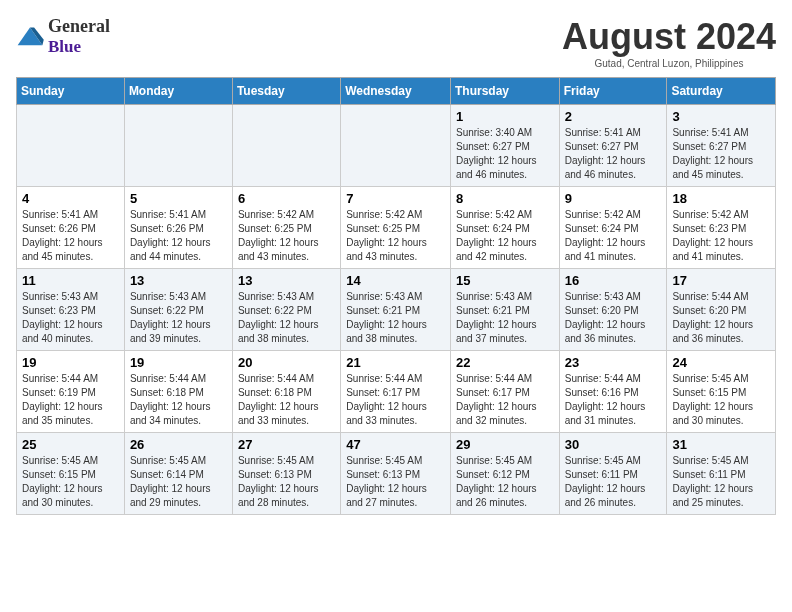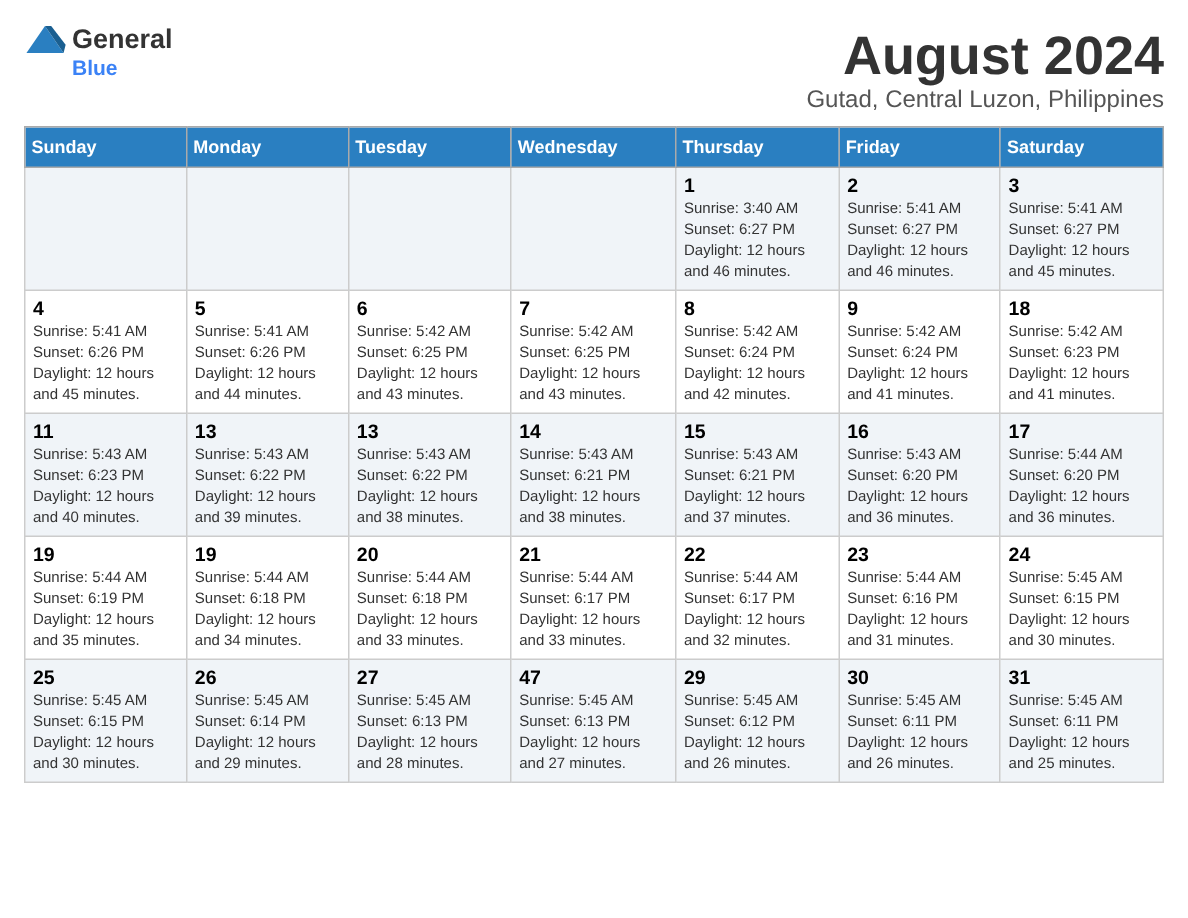--- a/index.html
+++ b/index.html
@@ -11,46 +11,48 @@
       padding: 16px;
     }
     .header-section {
       display: flex;
       justify-content: space-between;
       align-items: flex-start;
       margin-bottom: 8px;
     }
     .logo {
       display: flex;
+      align-items: center;
       gap: 4px;
+      font-family: Liberation Serif, serif;
     }
     .logo-text-general {
       font-size: 18px;
       font-weight: bold;
       color: #333;
     }
     .logo-text-blue {
-      font-size: 14px;
-      font-weight: bold;
-      color: #3b82f6;
+      font-size: 17px;
+      font-weight: bold;
+      color: #4c1d95;
     }
     .logo-icon {
       width: 28px;
       height: 22px;
     }
     .title-section {
-      text-align: right;
+      text-align: center;
     }
     .main-title {
       font-size: 36px;
       font-weight: bold;
       color: #333;
     }
     .subtitle {
-      font-size: 16px;
+      font-size: 10px;
       color: #555;
     }
     table {
       width: 100%;
       border-collapse: collapse;
       font-size: 11px;
     }
     thead tr th {
       background-color: #2a7fc1;
       color: #fff;

